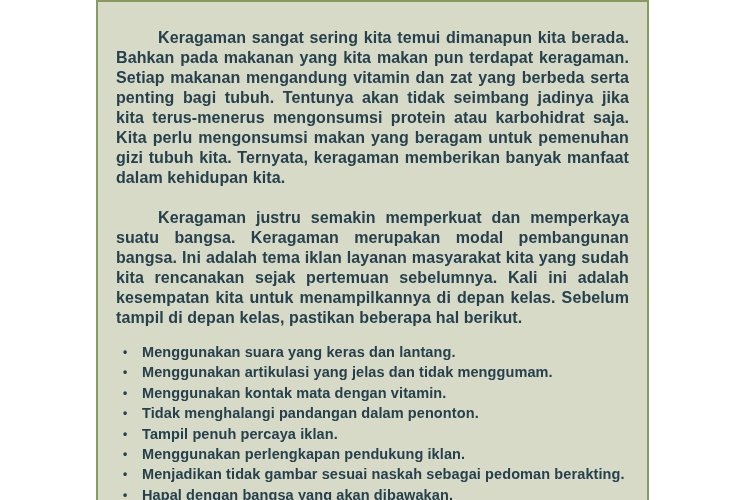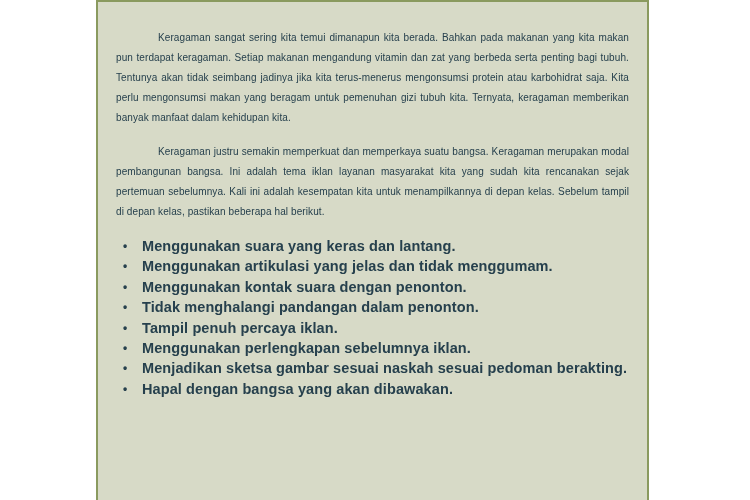--- a/index.html
+++ b/index.html
@@ -25,29 +25,29 @@
       height: 510px; 
       box-sizing: border-box;
       background: #d7dac7;
       border: 2px solid #8a9a5f;
       border-bottom: none;
       padding: 26px 18px 0 18px;
       color: #26404d;
     }
     .body-paragraph {
       margin: 0;
-      font-size: 10px;
+      font-size: 16px;
       line-height: 20px;
-      font-weight: 400;
+      font-weight: 700;
       text-align: justify;
       text-indent: 42px;
       letter-spacing: 0.1px;
     }
     .body-paragraph + .body-paragraph {
-      margin-top: 14px;
+      margin-top: 20px;
     }
     .bullet-list {
       list-style: none;
       margin: 14px 0 0 0;
       padding: 0;
     }
     .bullet-list li {
       display: flex;
       align-items: flex-start;
       font-size: 14.5px;
@@ -80,37 +80,37 @@
       <li>
         <span class="bullet-marker">•</span>
         <span class="bullet-text">Menggunakan suara yang keras dan lantang.</span>
       </li>
       <li>
         <span class="bullet-marker">•</span>
         <span class="bullet-text">Menggunakan artikulasi yang jelas dan tidak menggumam.</span>
       </li>
       <li>
         <span class="bullet-marker">•</span>
-        <span class="bullet-text">Menggunakan kontak suara dengan penonton.</span>
+        <span class="bullet-text">Menggunakan kontak mata dengan vitamin.</span>
       </li>
       <li>
         <span class="bullet-marker">•</span>
         <span class="bullet-text">Tidak menghalangi pandangan dalam penonton.</span>
       </li>
       <li>
         <span class="bullet-marker">•</span>
         <span class="bullet-text">Tampil penuh percaya iklan.</span>
       </li>
       <li>
         <span class="bullet-marker">•</span>
-        <span class="bullet-text">Menggunakan perlengkapan sebelumnya iklan.</span>
+        <span class="bullet-text">Menggunakan perlengkapan pendukung iklan.</span>
       </li>
       <li>
         <span class="bullet-marker">•</span>
-        <span class="bullet-text">Menjadikan sketsa gambar sesuai naskah sesuai pedoman berakting.</span>
+        <span class="bullet-text">Menjadikan tidak gambar sesuai naskah sebagai pedoman berakting.</span>
       </li>
       <li>
         <span class="bullet-marker">•</span>
         <span class="bullet-text">Hapal dengan bangsa yang akan dibawakan.</span>
       </li>
     </ul>
 
   </div>
 </div>
 

